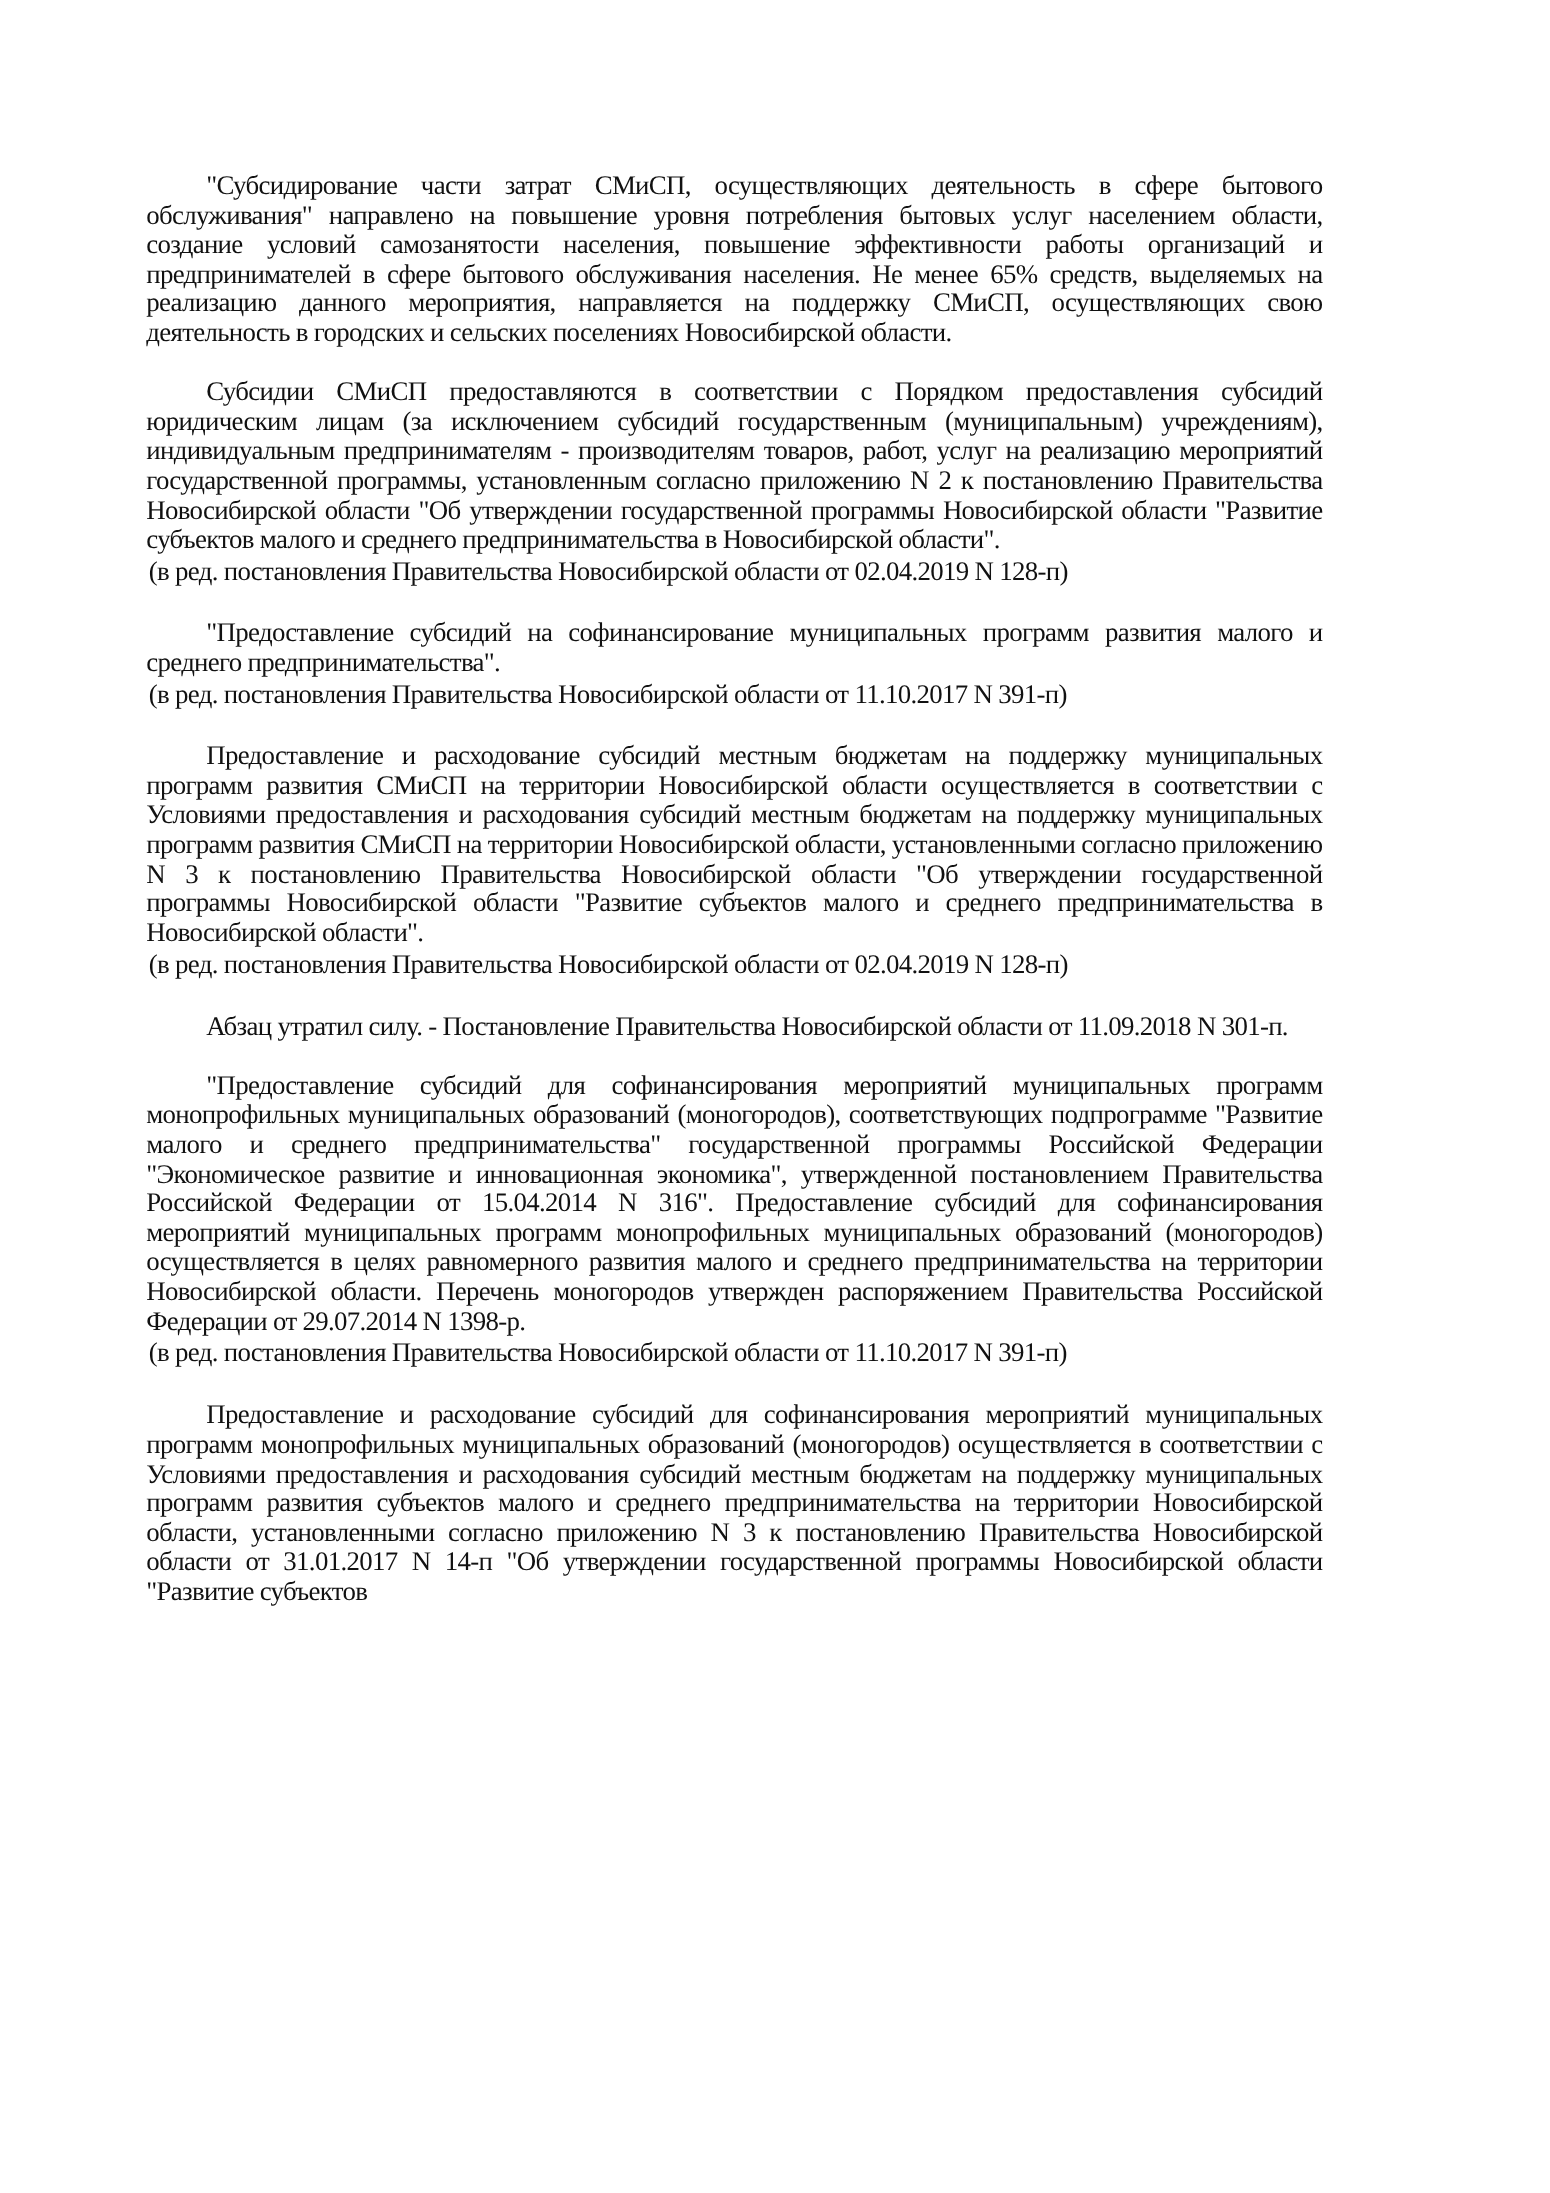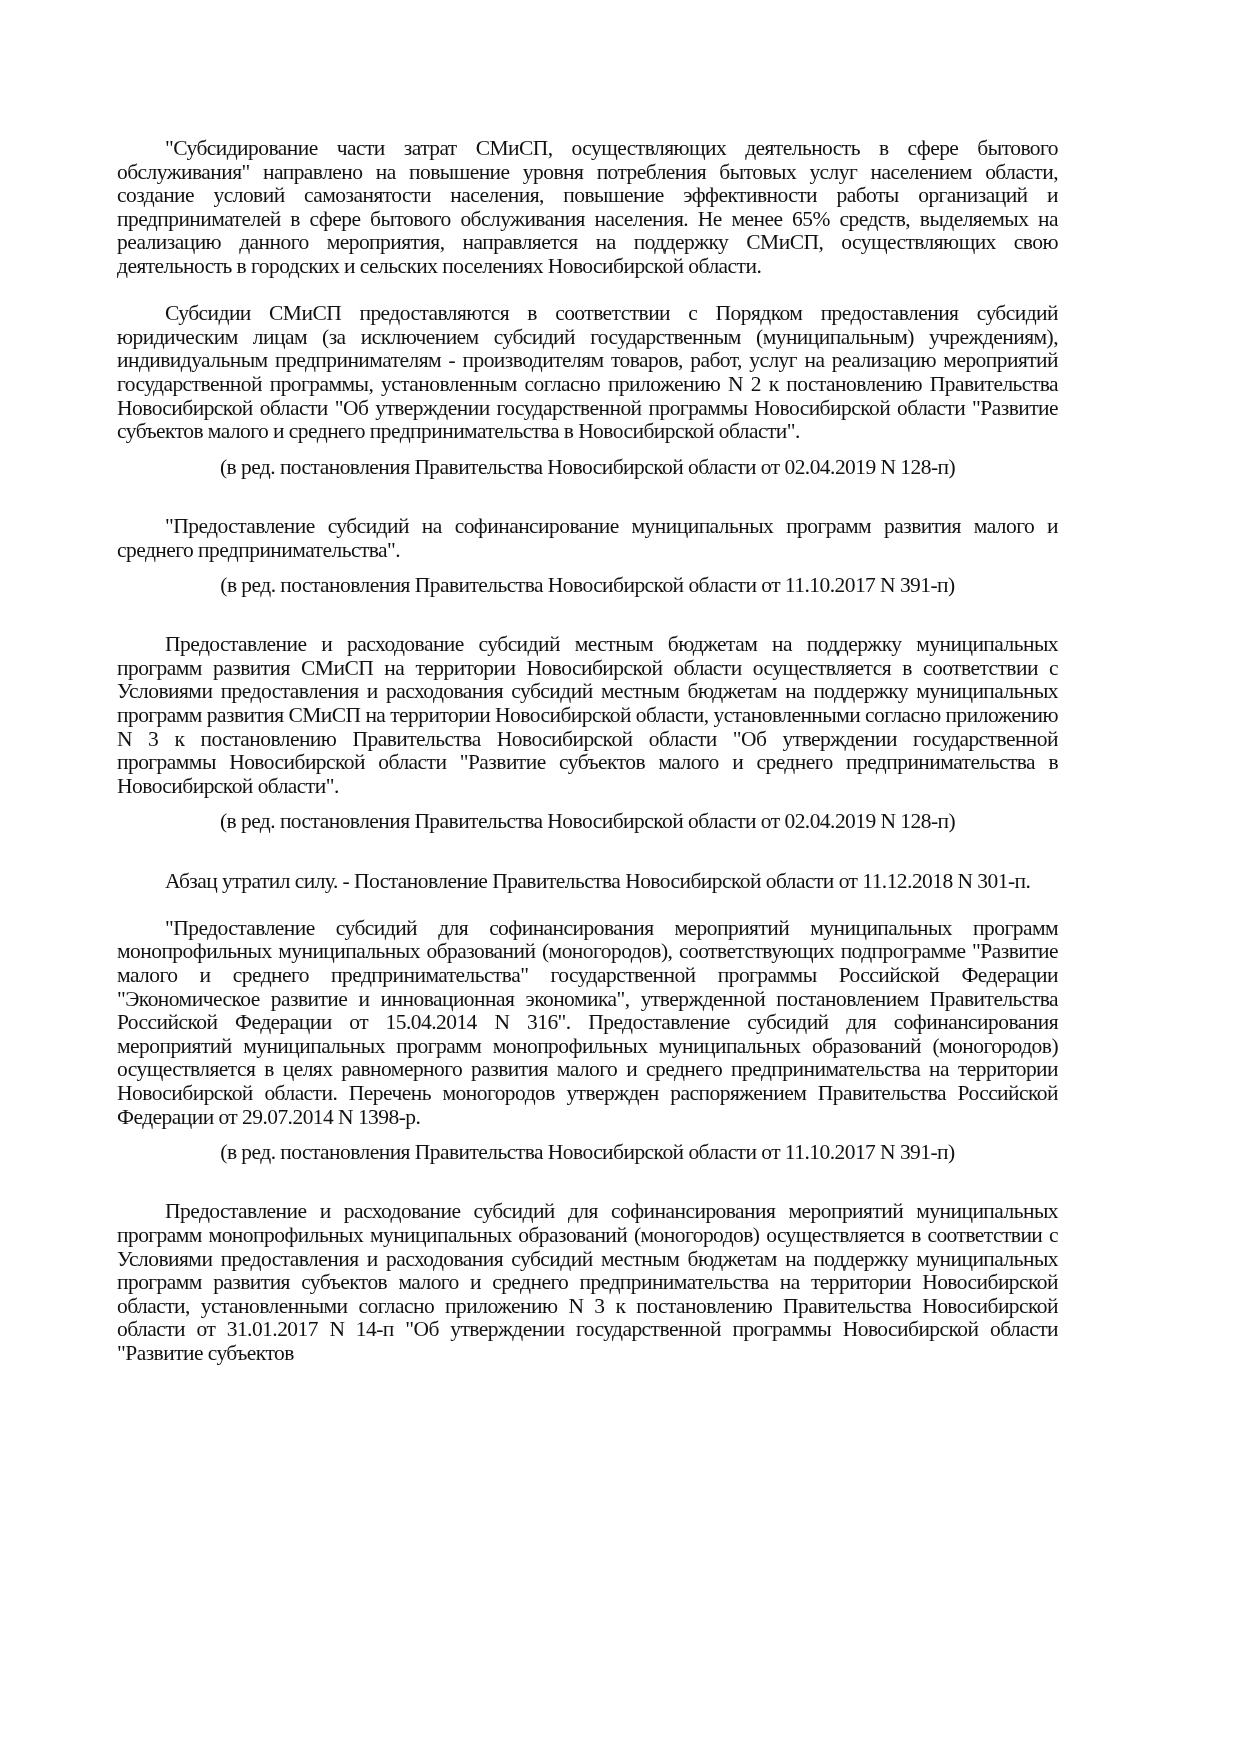--- a/index.html
+++ b/index.html
@@ -24,22 +24,22 @@
       line-height: 23.6px;
       letter-spacing: -0.55px;
       word-spacing: 0px;
     }
     .para {
       margin: 0;
       text-align: justify;
       text-indent: 48px;
     }
     .note {
-      margin: 12px;
-      text-align: center;
+      margin: 2px;
+      text-align: left;
       text-indent: 0;
     }
     .gap {
       height: 23.6px;
     }
   </style>
 </head>
 <body>
 
 <div class="page">
@@ -51,21 +51,21 @@
   <div class="gap"></div>
 
   <p class="para">"Предоставление субсидий на софинансирование муниципальных программ развития малого и среднего предпринимательства".</p>
   <p class="note">(в ред. постановления Правительства Новосибирской области от 11.10.2017 N 391-п)</p>
   <div class="gap"></div>
 
   <p class="para">Предоставление и расходование субсидий местным бюджетам на поддержку муниципальных программ развития СМиСП на территории Новосибирской области осуществляется в соответствии с Условиями предоставления и расходования субсидий местным бюджетам на поддержку муниципальных программ развития СМиСП на территории Новосибирской области, установленными согласно приложению N 3 к постановлению Правительства Новосибирской области "Об утверждении государственной программы Новосибирской области "Развитие субъектов малого и среднего предпринимательства в Новосибирской области".</p>
   <p class="note">(в ред. постановления Правительства Новосибирской области от 02.04.2019 N 128-п)</p>
   <div class="gap"></div>
 
-  <p class="para">Абзац утратил силу. - Постановление Правительства Новосибирской области от 11.12.2018 N 301-п.</p>
+  <p class="para">Абзац утратил силу. - Постановление Правительства Новосибирской области от 11.09.2018 N 301-п.</p>
   <div class="gap"></div>
 
   <p class="para">"Предоставление субсидий для софинансирования мероприятий муниципальных программ монопрофильных муниципальных образований (моногородов), соответствующих подпрограмме "Развитие малого и среднего предпринимательства" государственной программы Российской Федерации "Экономическое развитие и инновационная экономика", утвержденной постановлением Правительства Российской Федерации от 15.04.2014 N 316". Предоставление субсидий для софинансирования мероприятий муниципальных программ монопрофильных муниципальных образований (моногородов) осуществляется в целях равномерного развития малого и среднего предпринимательства на территории Новосибирской области. Перечень моногородов утвержден распоряжением Правительства Российской Федерации от 29.07.2014 N 1398-р.</p>
   <p class="note">(в ред. постановления Правительства Новосибирской области от 11.10.2017 N 391-п)</p>
   <div class="gap"></div>
 
   <p class="para">Предоставление и расходование субсидий для софинансирования мероприятий муниципальных программ монопрофильных муниципальных образований (моногородов) осуществляется в соответствии с Условиями предоставления и расходования субсидий местным бюджетам на поддержку муниципальных программ развития субъектов малого и среднего предпринимательства на территории Новосибирской области, установленными согласно приложению N 3 к постановлению Правительства Новосибирской области от 31.01.2017 N 14-п "Об утверждении государственной программы Новосибирской области "Развитие субъектов</p>
 </div>
 
 </body></html>

